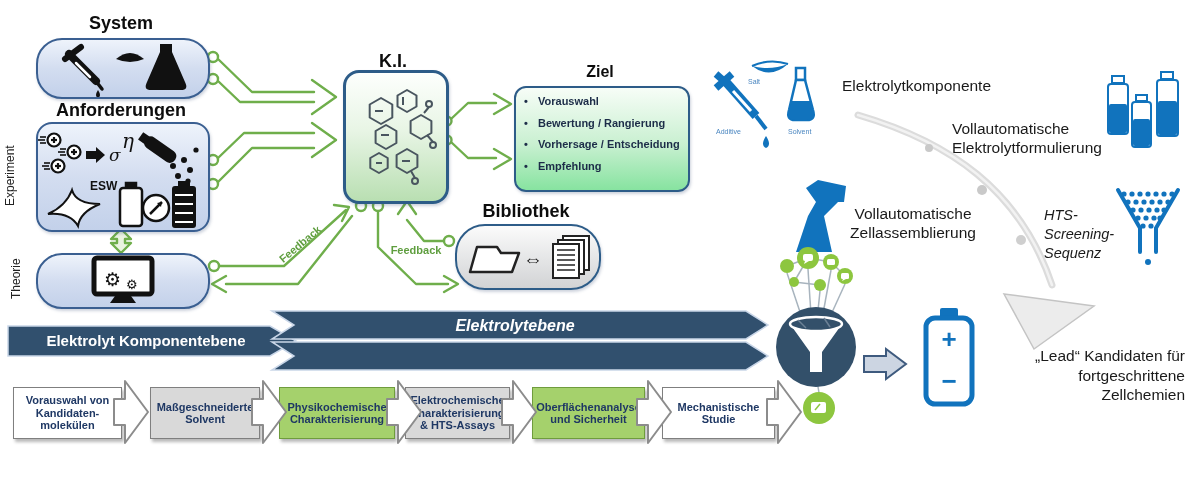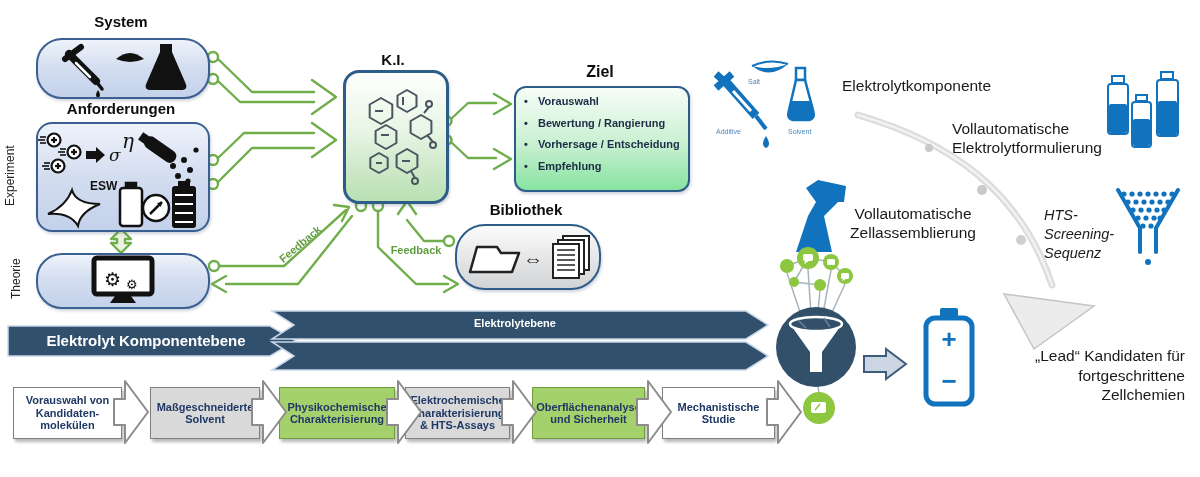--- a/index.html
+++ b/index.html
@@ -1,20 +1,20 @@
 <!DOCTYPE html>
 <html><head>
 <meta charset="utf-8">
 <style>
   html,body{margin:0;padding:0;background:#fff;}
   #canvas{position:relative;width:1200px;height:477px;background:#fff;overflow:hidden;
           font-family:"Liberation Sans",sans-serif;color:#111;}
   .abs{position:absolute;}
   svg{display:block;}
-  .title{font-weight:bold;font-size:15px;text-align:center;color:#0d0d0d;}
+  .title{font-weight:bold;font-size:18px;text-align:center;color:#0d0d0d;}
   .bluebox{background:linear-gradient(180deg,#eef3fb 0%,#d3ddf0 50%,#c3d1ea 100%);
            border:2px solid #3a5f91;box-shadow:1px 2px 3px rgba(60,80,120,.25);}
   .kibox{background:linear-gradient(180deg,#fdfffd 0%,#e8f5e5 45%,#b9dfb2 100%);
          border:3px solid #2d5c88;border-radius:16px;box-shadow:1px 2px 3px rgba(60,80,120,.25);}
   .zielbox{background:linear-gradient(180deg,#f7fdf7 0%,#c9f0d1 55%,#87e3a0 100%);
            border:2px solid #2d5c88;border-radius:12px;box-shadow:1px 2px 3px rgba(60,80,120,.25);}
   .graybox{background:linear-gradient(180deg,#fbfbfb 0%,#e4e5e6 55%,#d2d3d5 100%);
            border:2px solid #2d5c88;border-radius:30px;box-shadow:1px 2px 3px rgba(60,80,120,.25);}
   .vlabel{writing-mode:vertical-rl;transform:rotate(180deg);font-size:12px;color:#222;
           display:flex;align-items:center;justify-content:center;}
@@ -367,21 +367,21 @@
   </div>
 
   <div class="abs feedback" style="left:262px;top:238px;width:76px;transform:rotate(-40deg);z-index:2;">
     <span>Feedback</span>
   </div>
   <div class="abs feedback" style="left:384px;top:244px;width:64px;z-index:2;">
     <span>Feedback</span>
   </div>
 
   <div class="abs bandtext" style="left:8px;top:332px;width:276px;font-size:15px;z-index:2;">Elektrolyt Komponentebene</div>
-  <div class="abs bandtext" style="left:272px;top:317px;width:486px;font-size:11px;z-index:2;">Elektrolytebene</div>
+  <div class="abs bandtext" style="left:272px;top:317px;width:486px;font-size:16px;z-index:2;font-style:italic;">Elektrolytebene</div>
 
   <div class="abs pstep white" style="left:13px;top:387px;width:107px;height:50px;z-index:2;">
     <span>Vorauswahl von</span>
       <span>Kandidaten-</span>
       <span>molekülen</span>
   </div>
   <div class="abs pstep gray" style="left:150px;top:387px;width:108px;height:50px;z-index:2;">
     <span>Maßgeschneiderte</span>
       <span>Solvent</span>
   </div>

